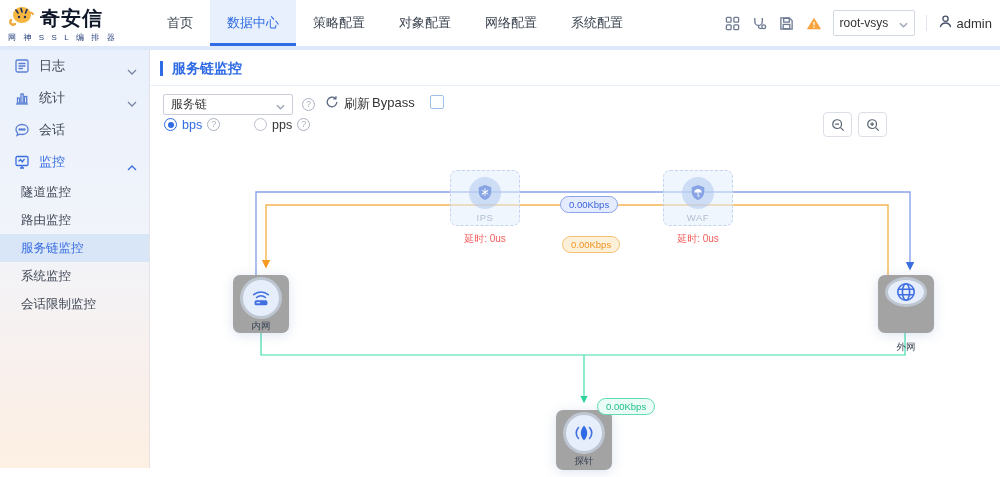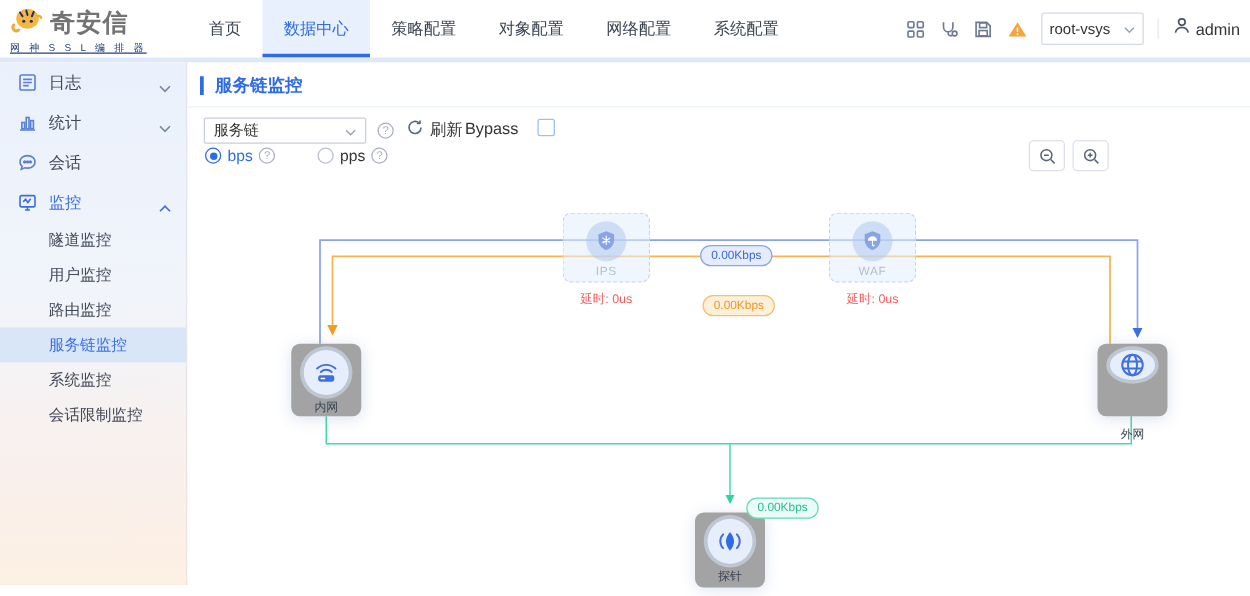--- a/index.html
+++ b/index.html
@@ -5,22 +5,22 @@
   * { margin:0; padding:0; box-sizing:border-box; }
   html,body { width:1000px; height:477px; overflow:hidden; background:#fff;
     font-family:"Liberation Sans","DejaVu Sans",sans-serif; }
   .abs { position:absolute; }
 
   
   .topbar { position:absolute; left:0; top:0; width:1000px; height:46px; background:#fff; }
   .topbar-sep { position:absolute; left:0; top:46px; width:1000px; height:4px; background:#dde9f8; }
   .brand { position:absolute; left:8px; top:4px; width:132px; height:40px; }
   .brand-row { display:flex; align-items:center; gap:2px; }
-  .brand-name { font-size:20px; font-weight:bold; color:#737373; letter-spacing:1px; }
-  .brand-sub { font-size:8px; color:#27407c; letter-spacing:2.6px; margin-top:0px; white-space:nowrap;text-decoration:underline; }
+  .brand-name { font-size:20px; font-weight:bold; color:#0f172a; letter-spacing:1px; }
+  .brand-sub { font-size:8px; color:#27407c; letter-spacing:2.6px; margin-top:0px; white-space:nowrap; }
 
   .nav { position:absolute; left:150px; top:0; height:46px; display:flex; align-items:stretch; }
   .nav-item { display:flex; align-items:center; padding:0 17px; font-size:13px; color:#3c4450; cursor:pointer; }
   .nav-item.active { background:#e7f0fc; color:#2f6be4; border-bottom:3px solid #2f6be4; padding-top:3px; }
 
   .top-right { position:absolute; right:8px; top:0; height:46px; display:flex; align-items:center; gap:11px; }
   .tool-icon { width:16px; height:16px; display:flex; align-items:center; justify-content:center; cursor:pointer; }
   .vsys { width:82px; height:23px; border:1px solid #d3d9e3; border-radius:2px; background:#fff;
     display:flex; align-items:center; justify-content:space-between; padding:12px 6px; cursor:pointer; }
   .vsys-text { font-size:12px; color:#333; }
@@ -30,21 +30,21 @@
 
   
   .sidebar { position:absolute; left:0; top:50px; width:150px; height:418px;
     background:linear-gradient(180deg,#eaf1fc 0%,#f1f4fa 45%,#f9f0ec 78%,#fdf0e3 100%);
     border-right:1px solid rgba(215,205,215,0.45); }
   .side-item { height:32px; display:flex; align-items:center; padding:0 12px 0 14px; cursor:pointer; }
   .side-icon { width:16px; height:16px; margin-right:9px; flex:0 0 16px; }
   .side-label { font-size:13px; color:#404856; flex:1; }
   .side-item.open .side-label { color:#3a6fe0; }
   .side-chevron { width:10px; height:10px; }
-  .sub-item { height:28px; display:flex; align-items:center; padding-left:39px; font-size:12.5px; color:#404856; cursor:pointer; }
+  .sub-item { height:28px; display:flex; align-items:center; padding-left:21px; font-size:12.5px; color:#404856; cursor:pointer; }
   .sub-item.active { background:#d9e6f8; color:#3a6fe0; }
 
   
   .main { position:absolute; left:150px; top:50px; width:850px; height:416px; background:#fff; }
   .title-row { position:absolute; left:0; top:8px; width:850px; height:28px; border-bottom:1px solid #e9f1fb; }
   .title-bar { position:absolute; left:10px; top:3px; width:3px; height:15px; background:#2f6be4; }
   .page-title { position:absolute; left:22px; top:2px; font-size:14px; font-weight:bold; color:#2f6be4; }
 
   .chain-select { position:absolute; left:13px; top:44px; width:130px; height:21px; border:1px solid #c9ced8;
     border-radius:2px; background:#fff; display:flex; align-items:center; justify-content:space-between;
@@ -216,21 +216,20 @@
       </svg>
     </span>
     <span class="side-label">监控</span>
     <span class="side-chevron">
       <svg width="10" height="6" viewBox="0 0 10 6" fill="none" stroke="#3a6fe0" stroke-width="1.3">
           <path d="M1 5l4-4 4 4"></path>
         </svg>
     </span>
   </div>
   <div class="sub-item">隧道监控</div>
-  <div class="sub-item">用户监控</div>
   <div class="sub-item">路由监控</div>
   <div class="sub-item active">服务链监控</div>
   <div class="sub-item">系统监控</div>
   <div class="sub-item">会话限制监控</div>
 </div>
 
 <div class="main">
   <div class="title-row">
     <div class="title-bar"></div>
     <div class="page-title">服务链监控</div>

